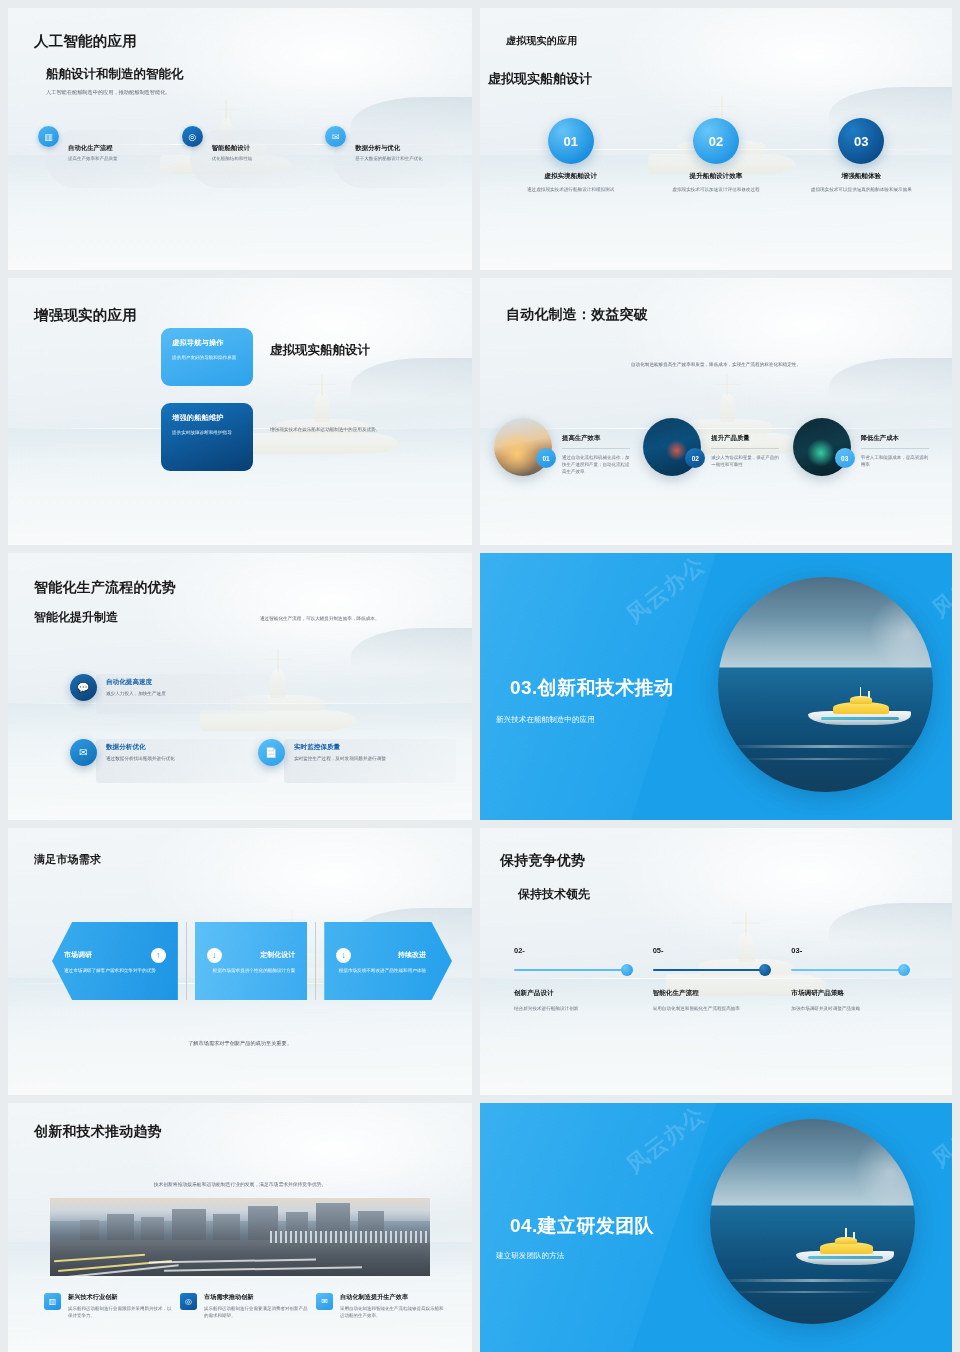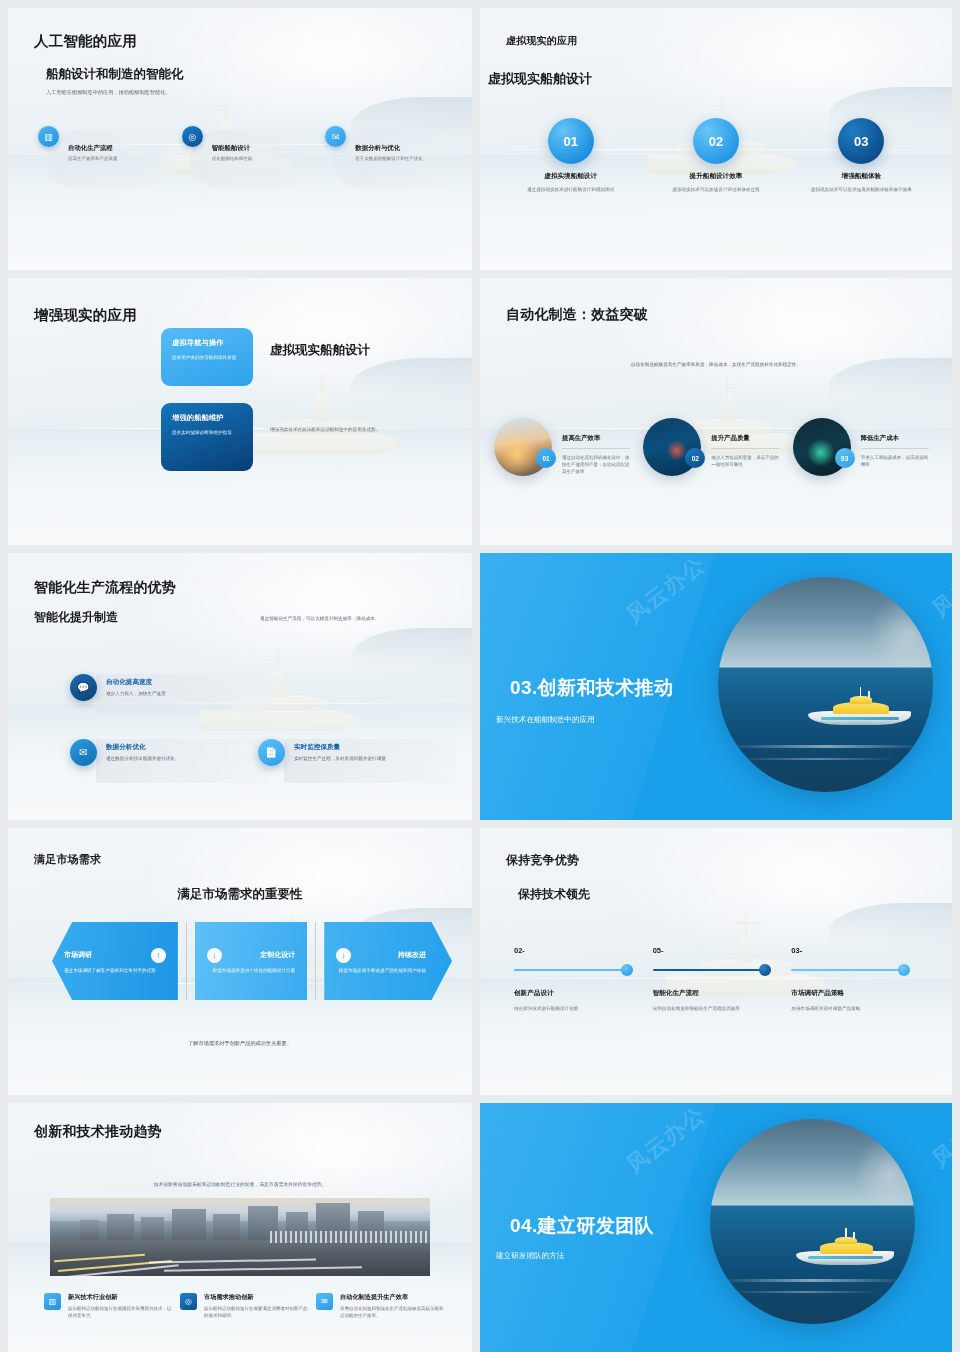--- a/index.html
+++ b/index.html
@@ -268,21 +268,21 @@
   .chev.tb .ctop { justify-content:flex-start; }
   .arrow-b { width:15px; height:15px; border-radius:50%; background:#fff;
     display:flex; align-items:center; justify-content:center; color:#2ba2ec; font-size:9px; flex:0 0 15px; }
   .chev .ch { font-size:7px; font-weight:bold; }
   .chev .cp { font-size:4.6px; line-height:1.6; color:rgba(255,255,255,.95); }
   .chev.ta .inner { text-align:left; }
   .chev.tb .inner { text-align:right; }
   .divider { width:1px; background:#c5ced6; height:78px; align-self:center; }
 
   
-  .s8 .s-title { left:26px; top:24px; font-size:12px; }
+  .s8 .s-title { left:20px; top:24px; font-size:14px; }
   .s8 .s-sub   { left:38px; top:58px; font-size:12px; }
   .s8-row { position:absolute; left:34px; right:22px; top:118px; display:flex; }
   .s8-item { flex:1; padding-right:20px; position:relative; }
   .s8-num { font-size:7.5px; font-weight:bold; color:#1b1b1b; margin-bottom:14px; }
   .s8-track { position:relative; height:2px; border-radius:2px; margin-bottom:18px; }
   .tk-1 { background:#5cbcf5; }
   .tk-2 { background:#0e5ea6; }
   .tk-3 { background:#6cc4f7; }
   .s8-knob { position:absolute; right:0; top:-5px; width:12px; height:12px; border-radius:50%; }
   .kn-1 { background: radial-gradient(circle at 34% 30%,#6cc6f8,#1f93e3); }
@@ -542,21 +542,20 @@
     <div class="horizon-line" style="top:58%"></div>
     <div class="land-hint" style="top:30%"></div>
     <div class="ghost-ship" style="left:214px; top:82px; width:140px; height:76px; opacity:.5;">
       <div class="gs-hull"></div>
         <div class="gs-deck"></div>
         <div class="gs-tower"></div>
       <div class="gs-mast"></div>
         <div class="gs-yard"></div>
     </div>
     <div class="s-title">满足市场需求</div>
-    <div class="s-sub">满足市场需求的重要性</div>
     <div class="chev-row">
       <div class="chev cv1 ta">
         <div class="body"></div>
         <div class="inner">
           <div class="ctop" style="justify-content:space-between;">
             <div class="ch">市场调研</div>
             <div class="arrow-b">↑</div>
           </div>
           <div class="cp">通过市场调研了解客户需求和竞争对手的优势</div>
         </div>

